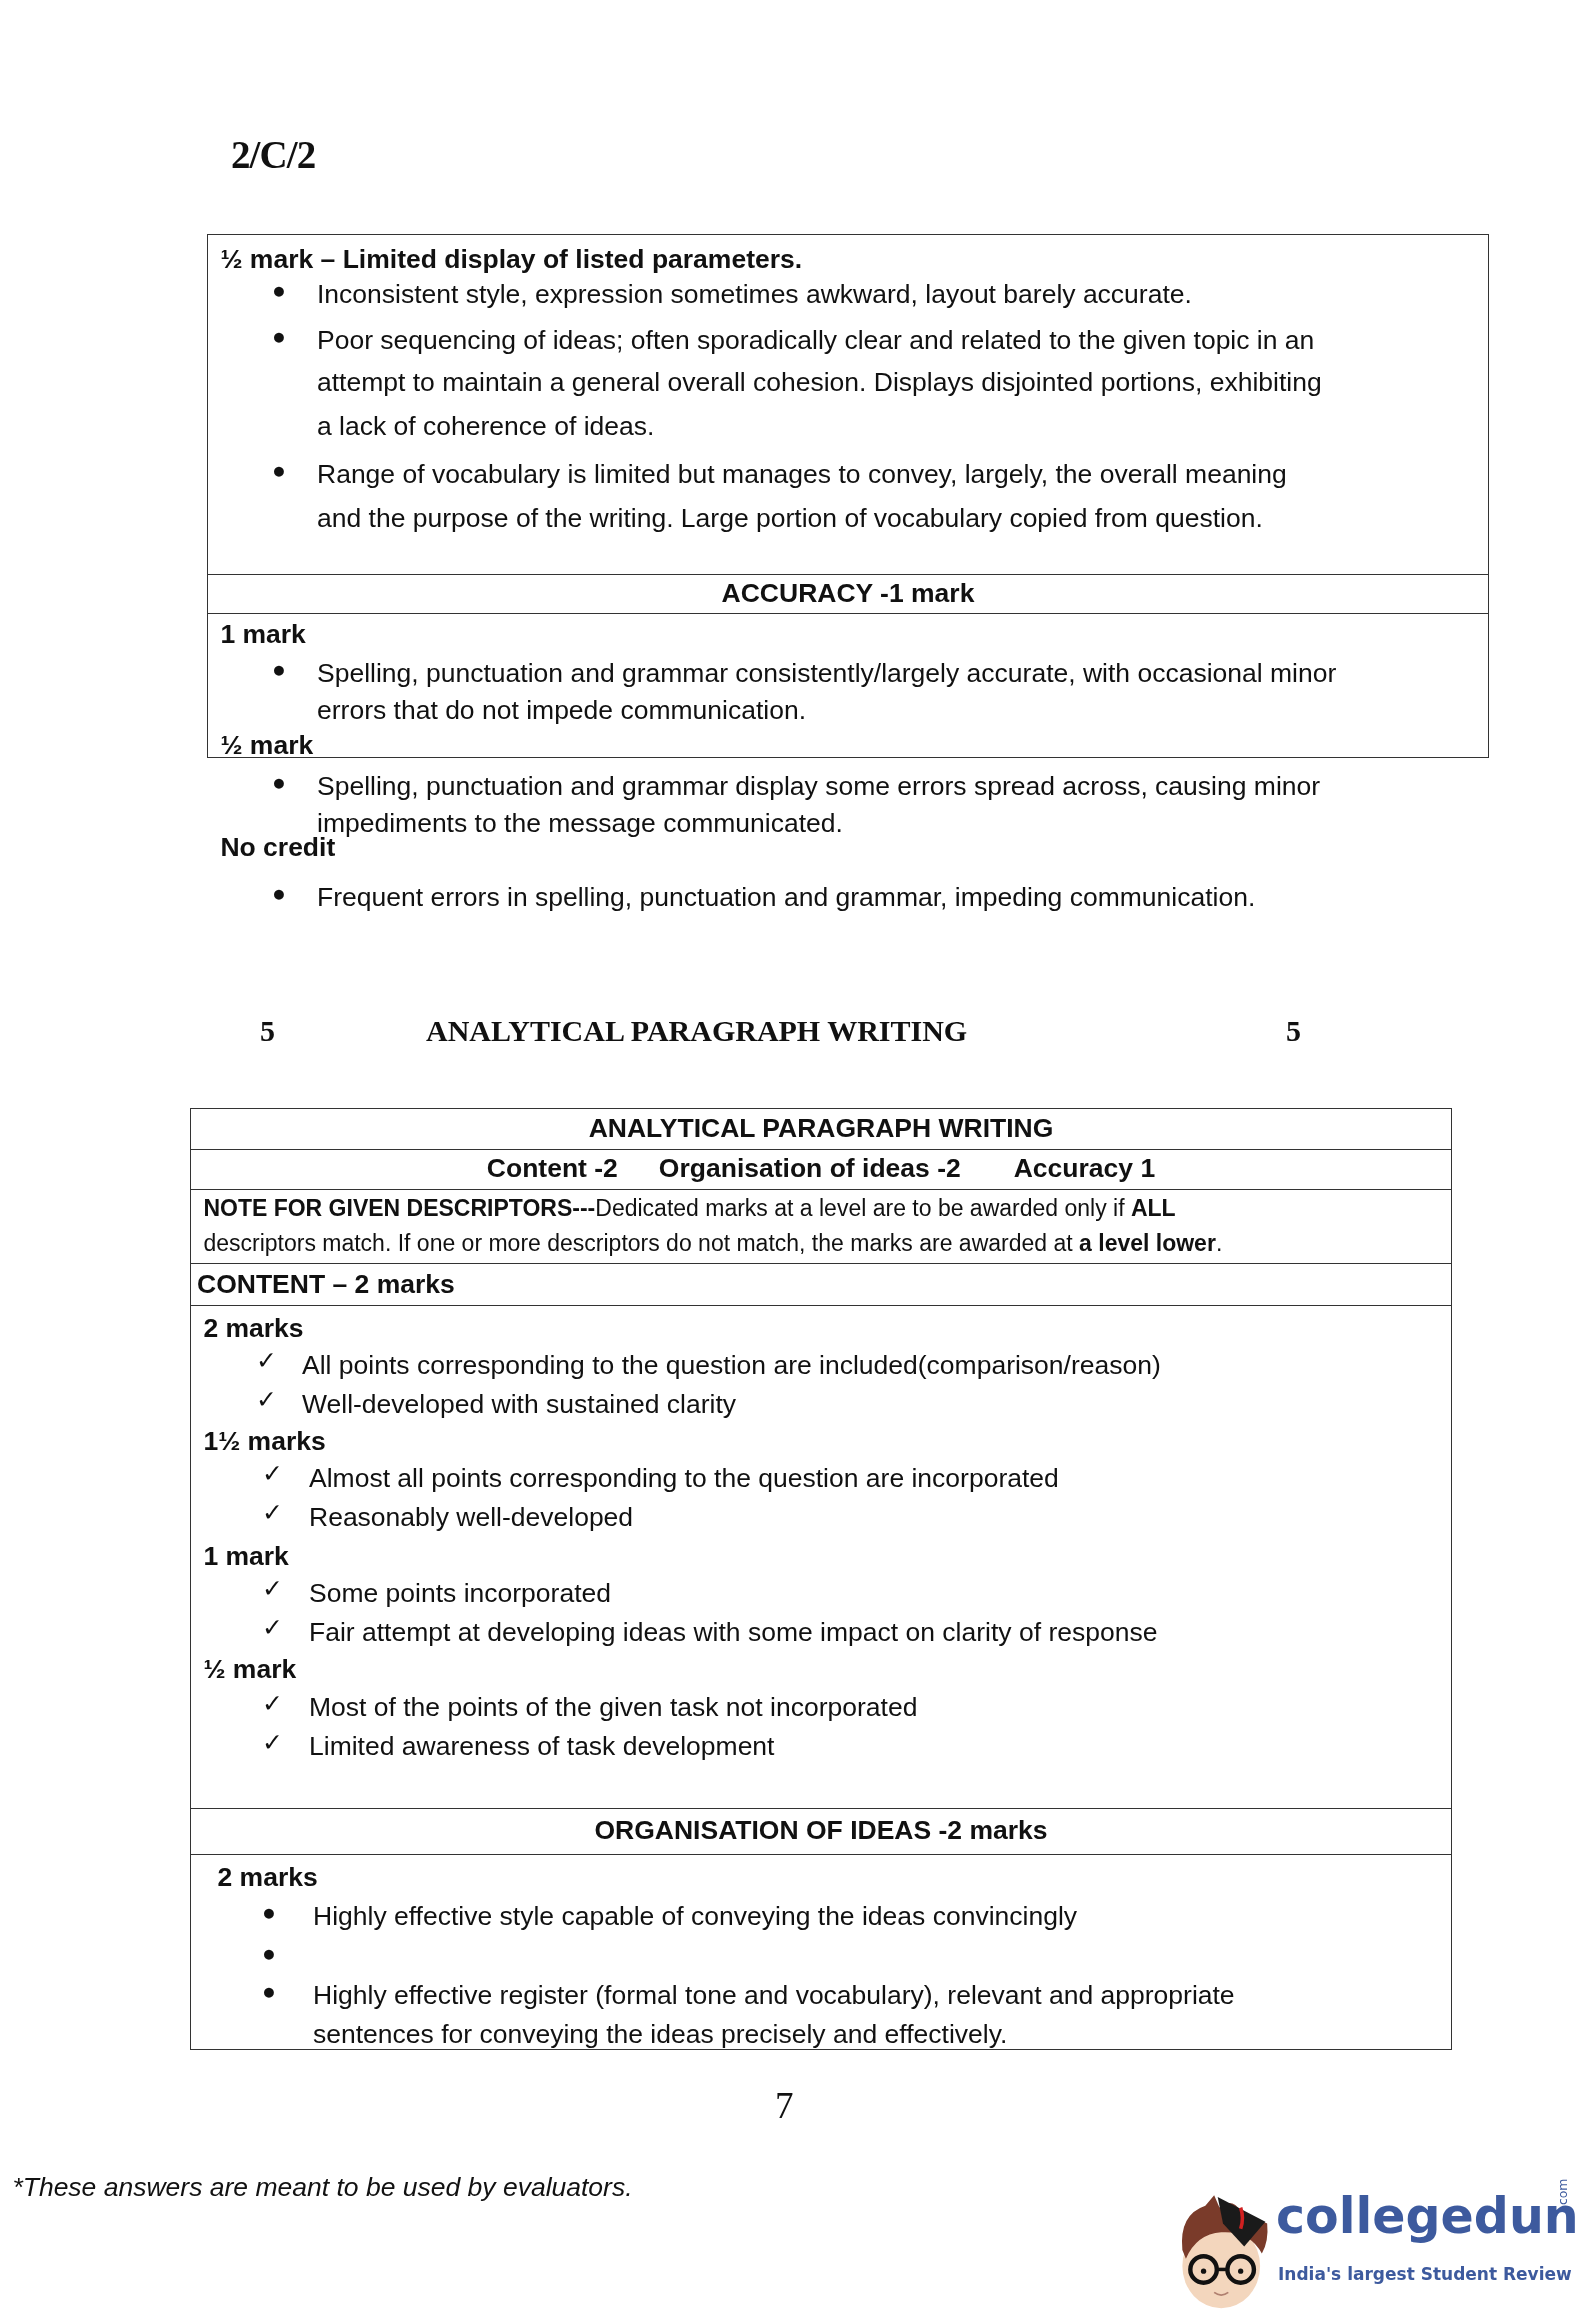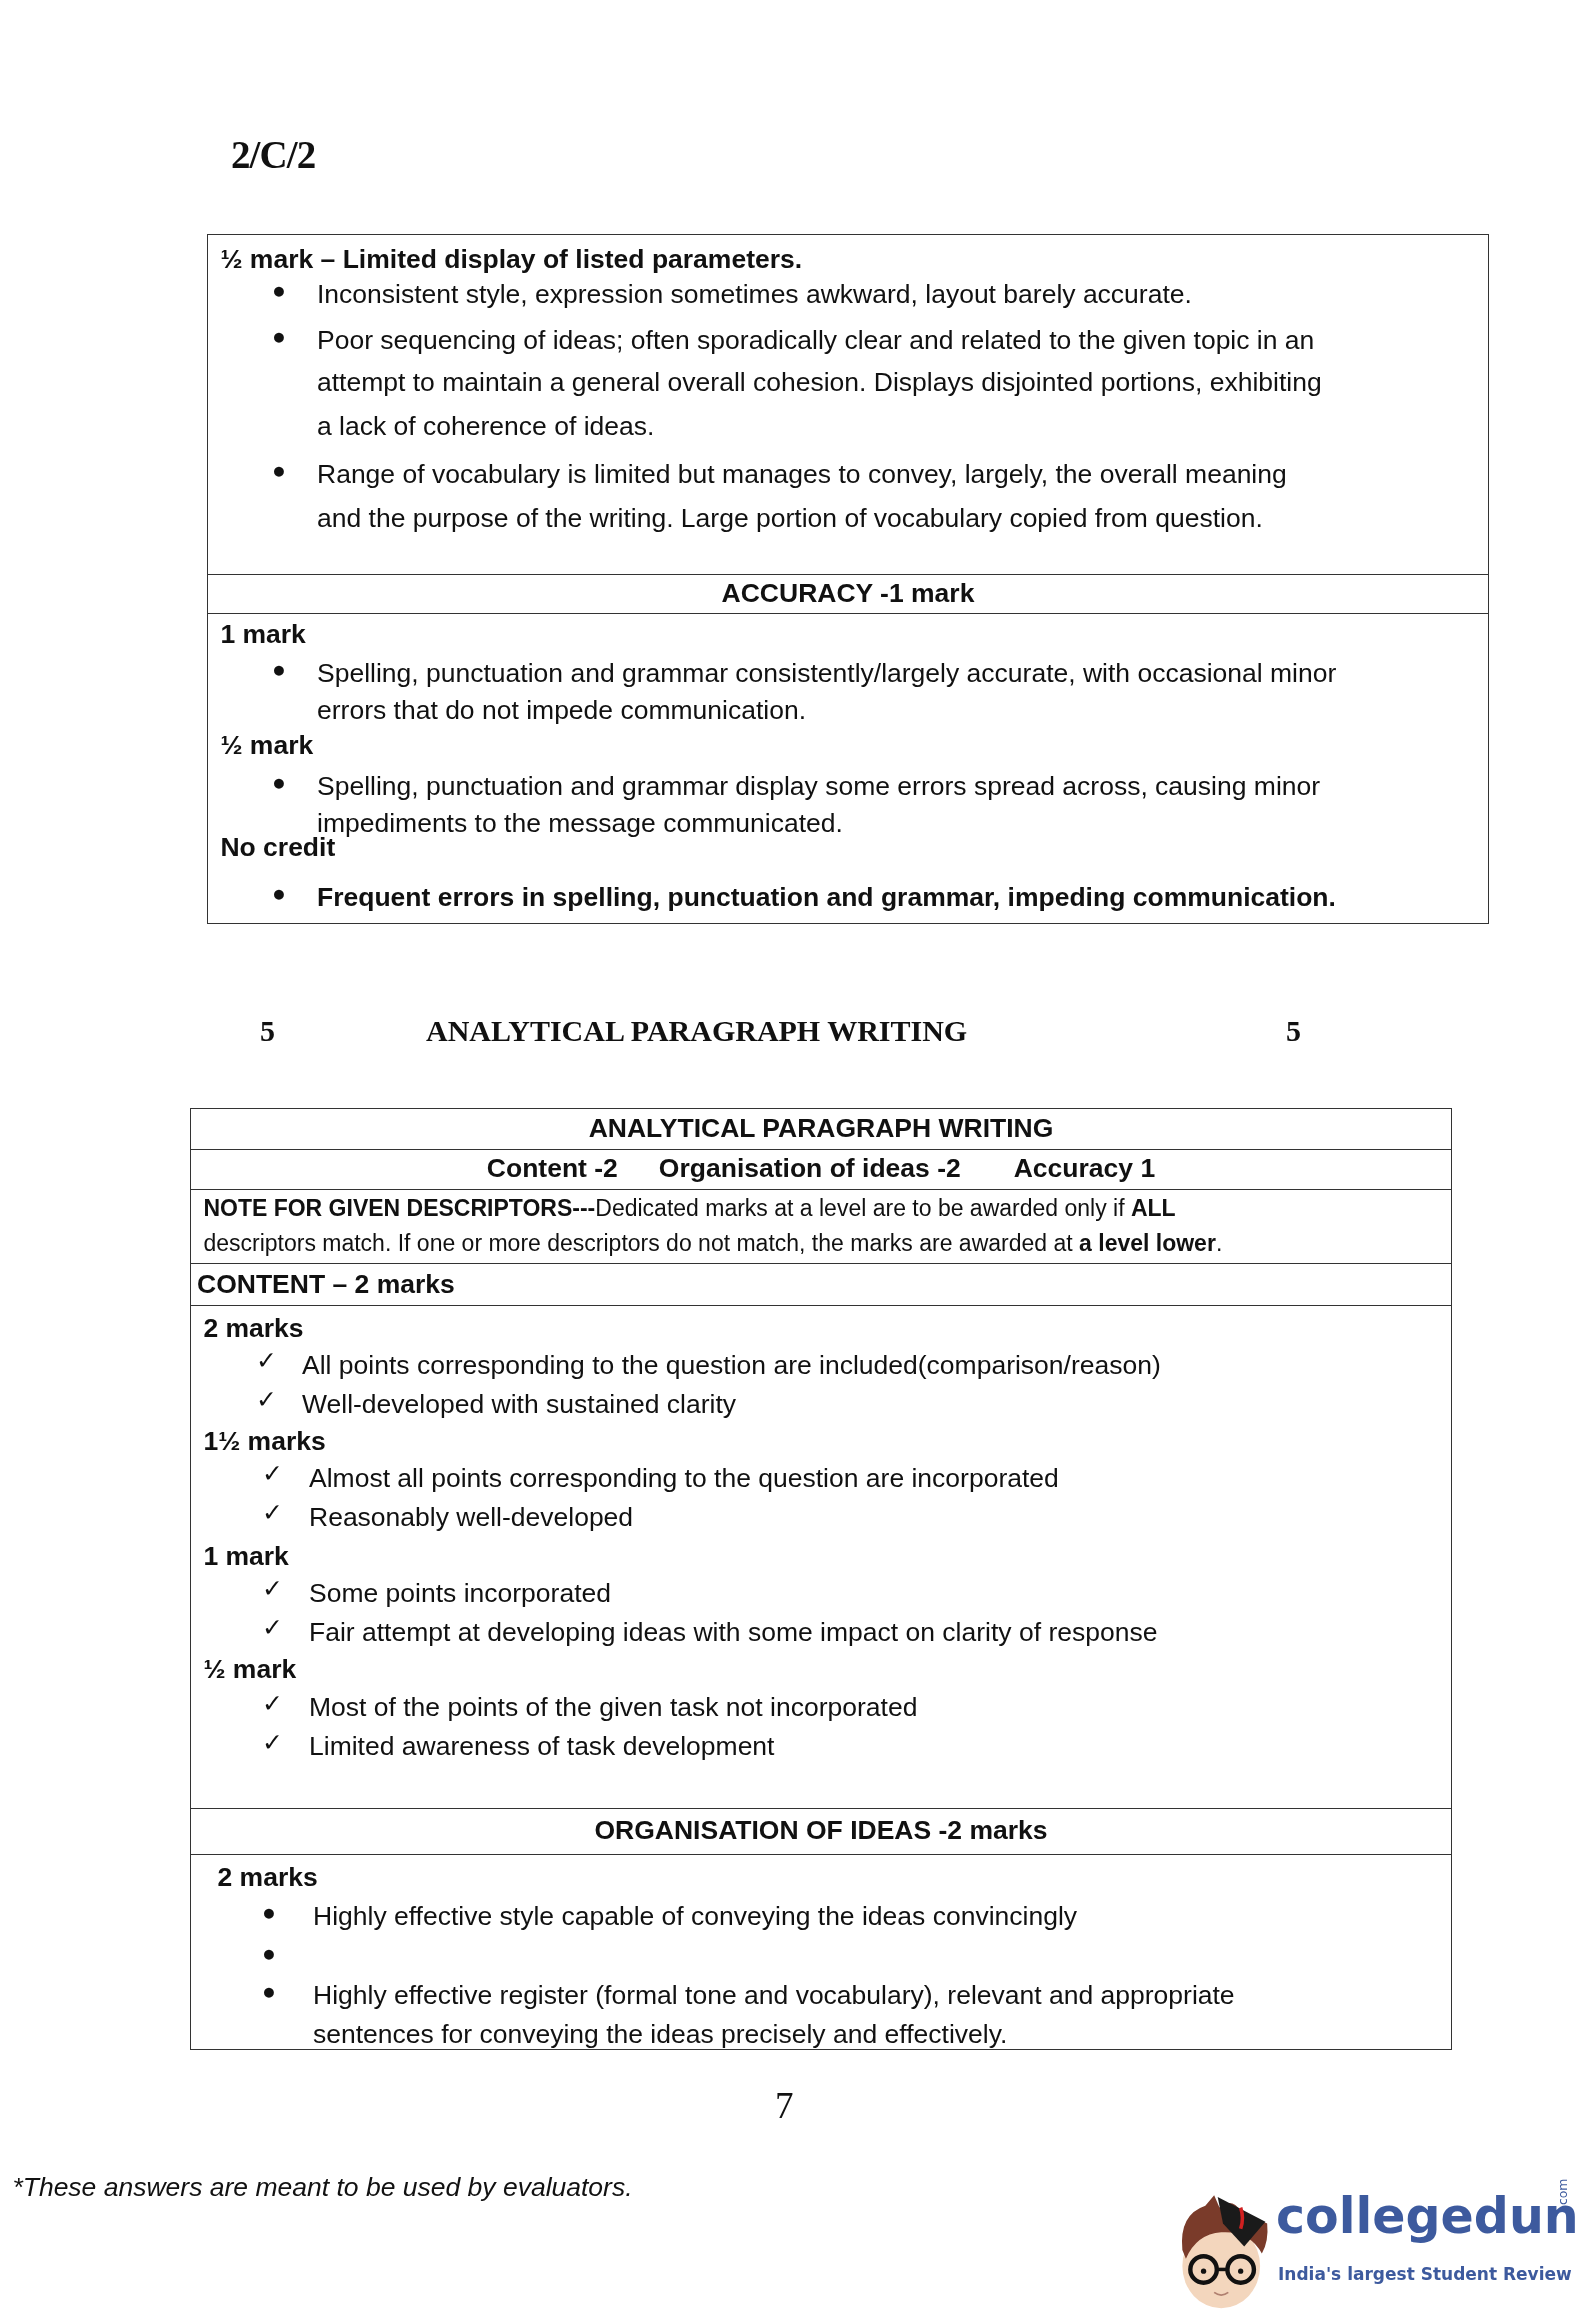--- a/index.html
+++ b/index.html
@@ -6,21 +6,21 @@
   body { width: 1577px; height: 2319px; position: relative; overflow: hidden; color: #111; font-family: "Liberation Sans", "DejaVu Sans", sans-serif; }
   .page-code { position: absolute; left: 231px; top: 132px; font-family: "Liberation Serif", serif; font-weight: bold; font-size: 39px; letter-spacing: -0.9px; }
 
   .tbl { position: absolute; border: 1.8px solid #333; box-sizing: border-box; font-family: "Liberation Sans", "DejaVu Sans", sans-serif; font-size: 26.5px; line-height: 1; }
   .row { border-bottom: 1.8px solid #333; box-sizing: border-box; position: relative; }
   .row:last-child { border-bottom: none; }
   .center { text-align: center; font-weight: bold; }
   .bold { font-weight: bold; }
 
   
-  #t1 { left: 207px; top: 234px; width: 1282px; height: 690px; }
+  #t1 { left: 207px; top: 234px; width: 1282px; height: 524px; }
   #t1 .r1 { height: 340px; }
   #t1 .r2 { height: 39px; }
   #t1 .r3 { height: 308px; }
 
   .line { position: absolute; white-space: nowrap; }
   .bullet { position: absolute; font-size: 23px; }
   .check { position: absolute; font-size: 25px; font-family: "DejaVu Sans", sans-serif; }
 
   .section-heading { position: absolute; top: 1014px; font-family: "Liberation Serif", serif; font-weight: bold; font-size: 30px; }
 
@@ -66,21 +66,21 @@
     <div class="line bold" style="left:12.4px;top:7px;">1 mark</div>
     <span class="bullet" style="left:64px;top:44px;">●</span>
     <div class="line" style="left:109px;top:46px;">Spelling, punctuation and grammar consistently/largely accurate, with occasional minor</div>
     <div class="line" style="left:109px;top:83px;">errors that do not impede communication.</div>
     <div class="line bold" style="left:12.4px;top:118px;">½ mark</div>
     <span class="bullet" style="left:64px;top:157px;">●</span>
     <div class="line" style="left:109px;top:159px;">Spelling, punctuation and grammar display some errors spread across, causing minor</div>
     <div class="line" style="left:109px;top:196px;">impediments to the message communicated.</div>
     <div class="line bold" style="left:12.4px;top:220px;">No credit</div>
     <span class="bullet" style="left:64px;top:268px;">●</span>
-    <div class="line" style="left:109px;top:270px;font-weight:bold;">Frequent errors in spelling, punctuation and grammar, impeding communication.</div>
+    <div class="line" style="left:109px;top:270px;">Frequent errors in spelling, punctuation and grammar, impeding communication.</div>
   </div>
 </div>
 
 <div class="section-heading" style="left:260px;">5</div>
 <div class="section-heading" style="left:426px;">ANALYTICAL PARAGRAPH WRITING</div>
 <div class="section-heading" style="left:1286px;">5</div>
 
 <div class="tbl" id="t2">
   <div class="row ra center">
     <div style="padding-top:6.2px;">ANALYTICAL PARAGRAPH WRITING</div>

